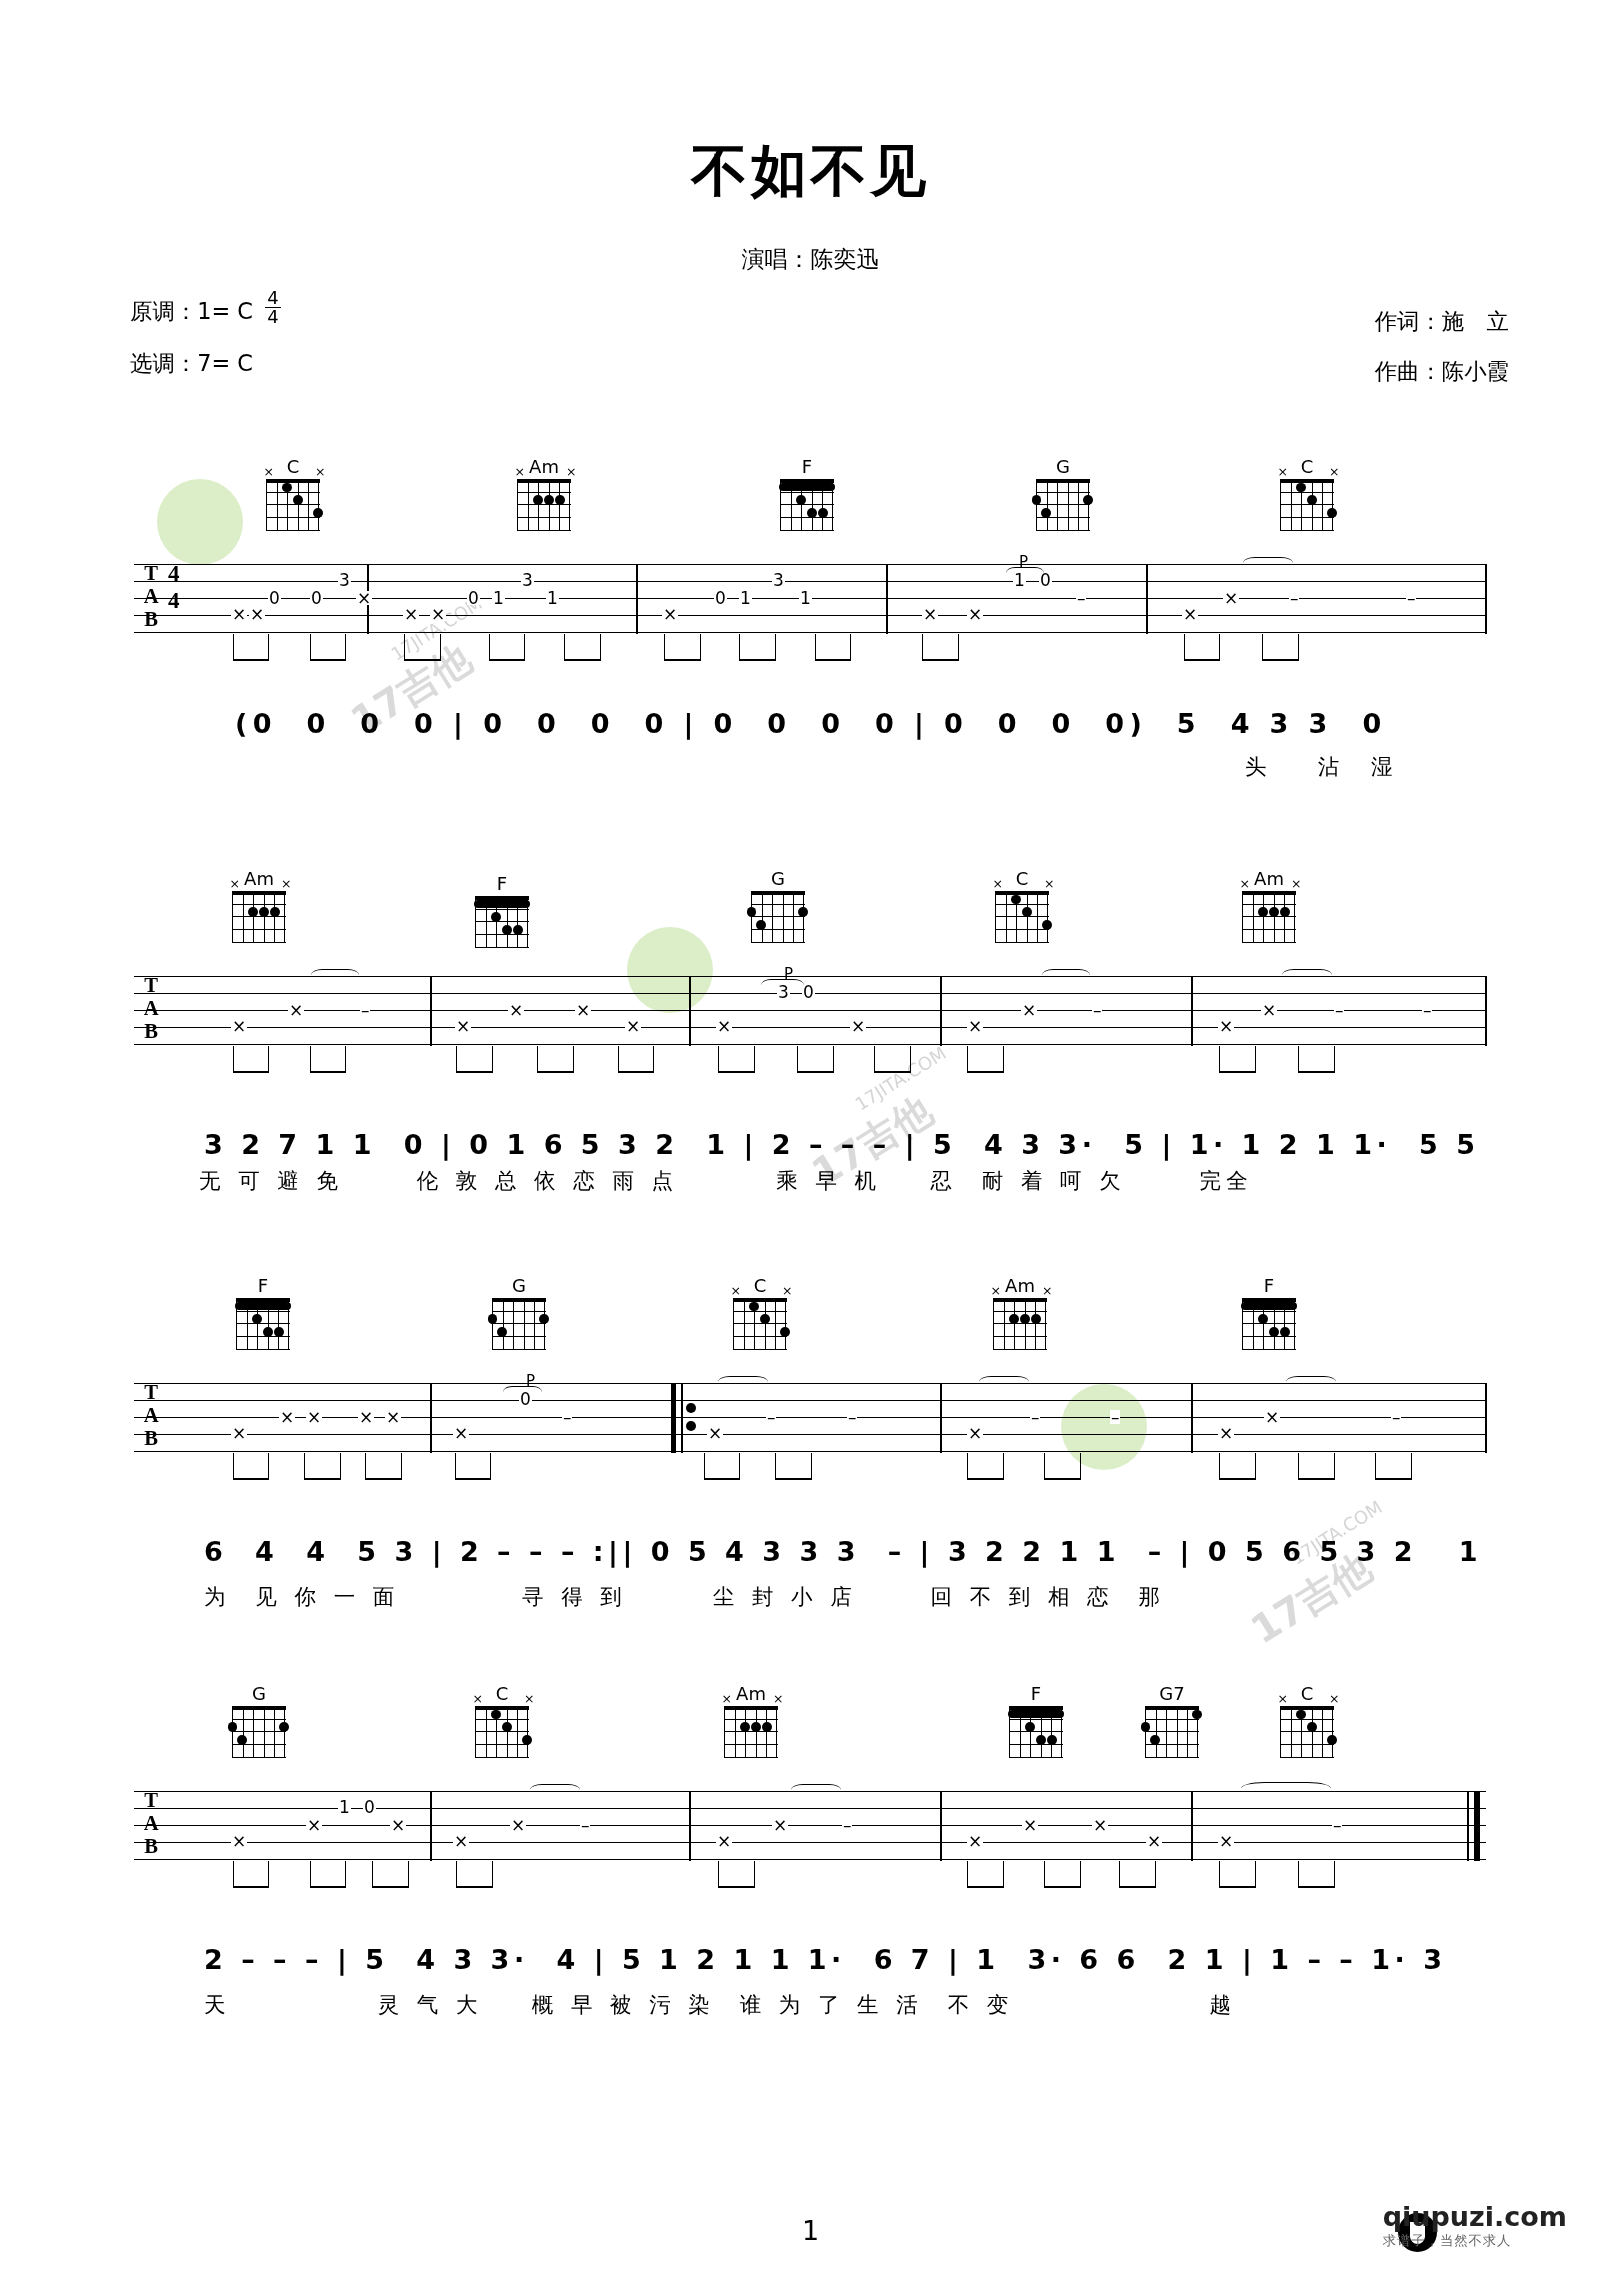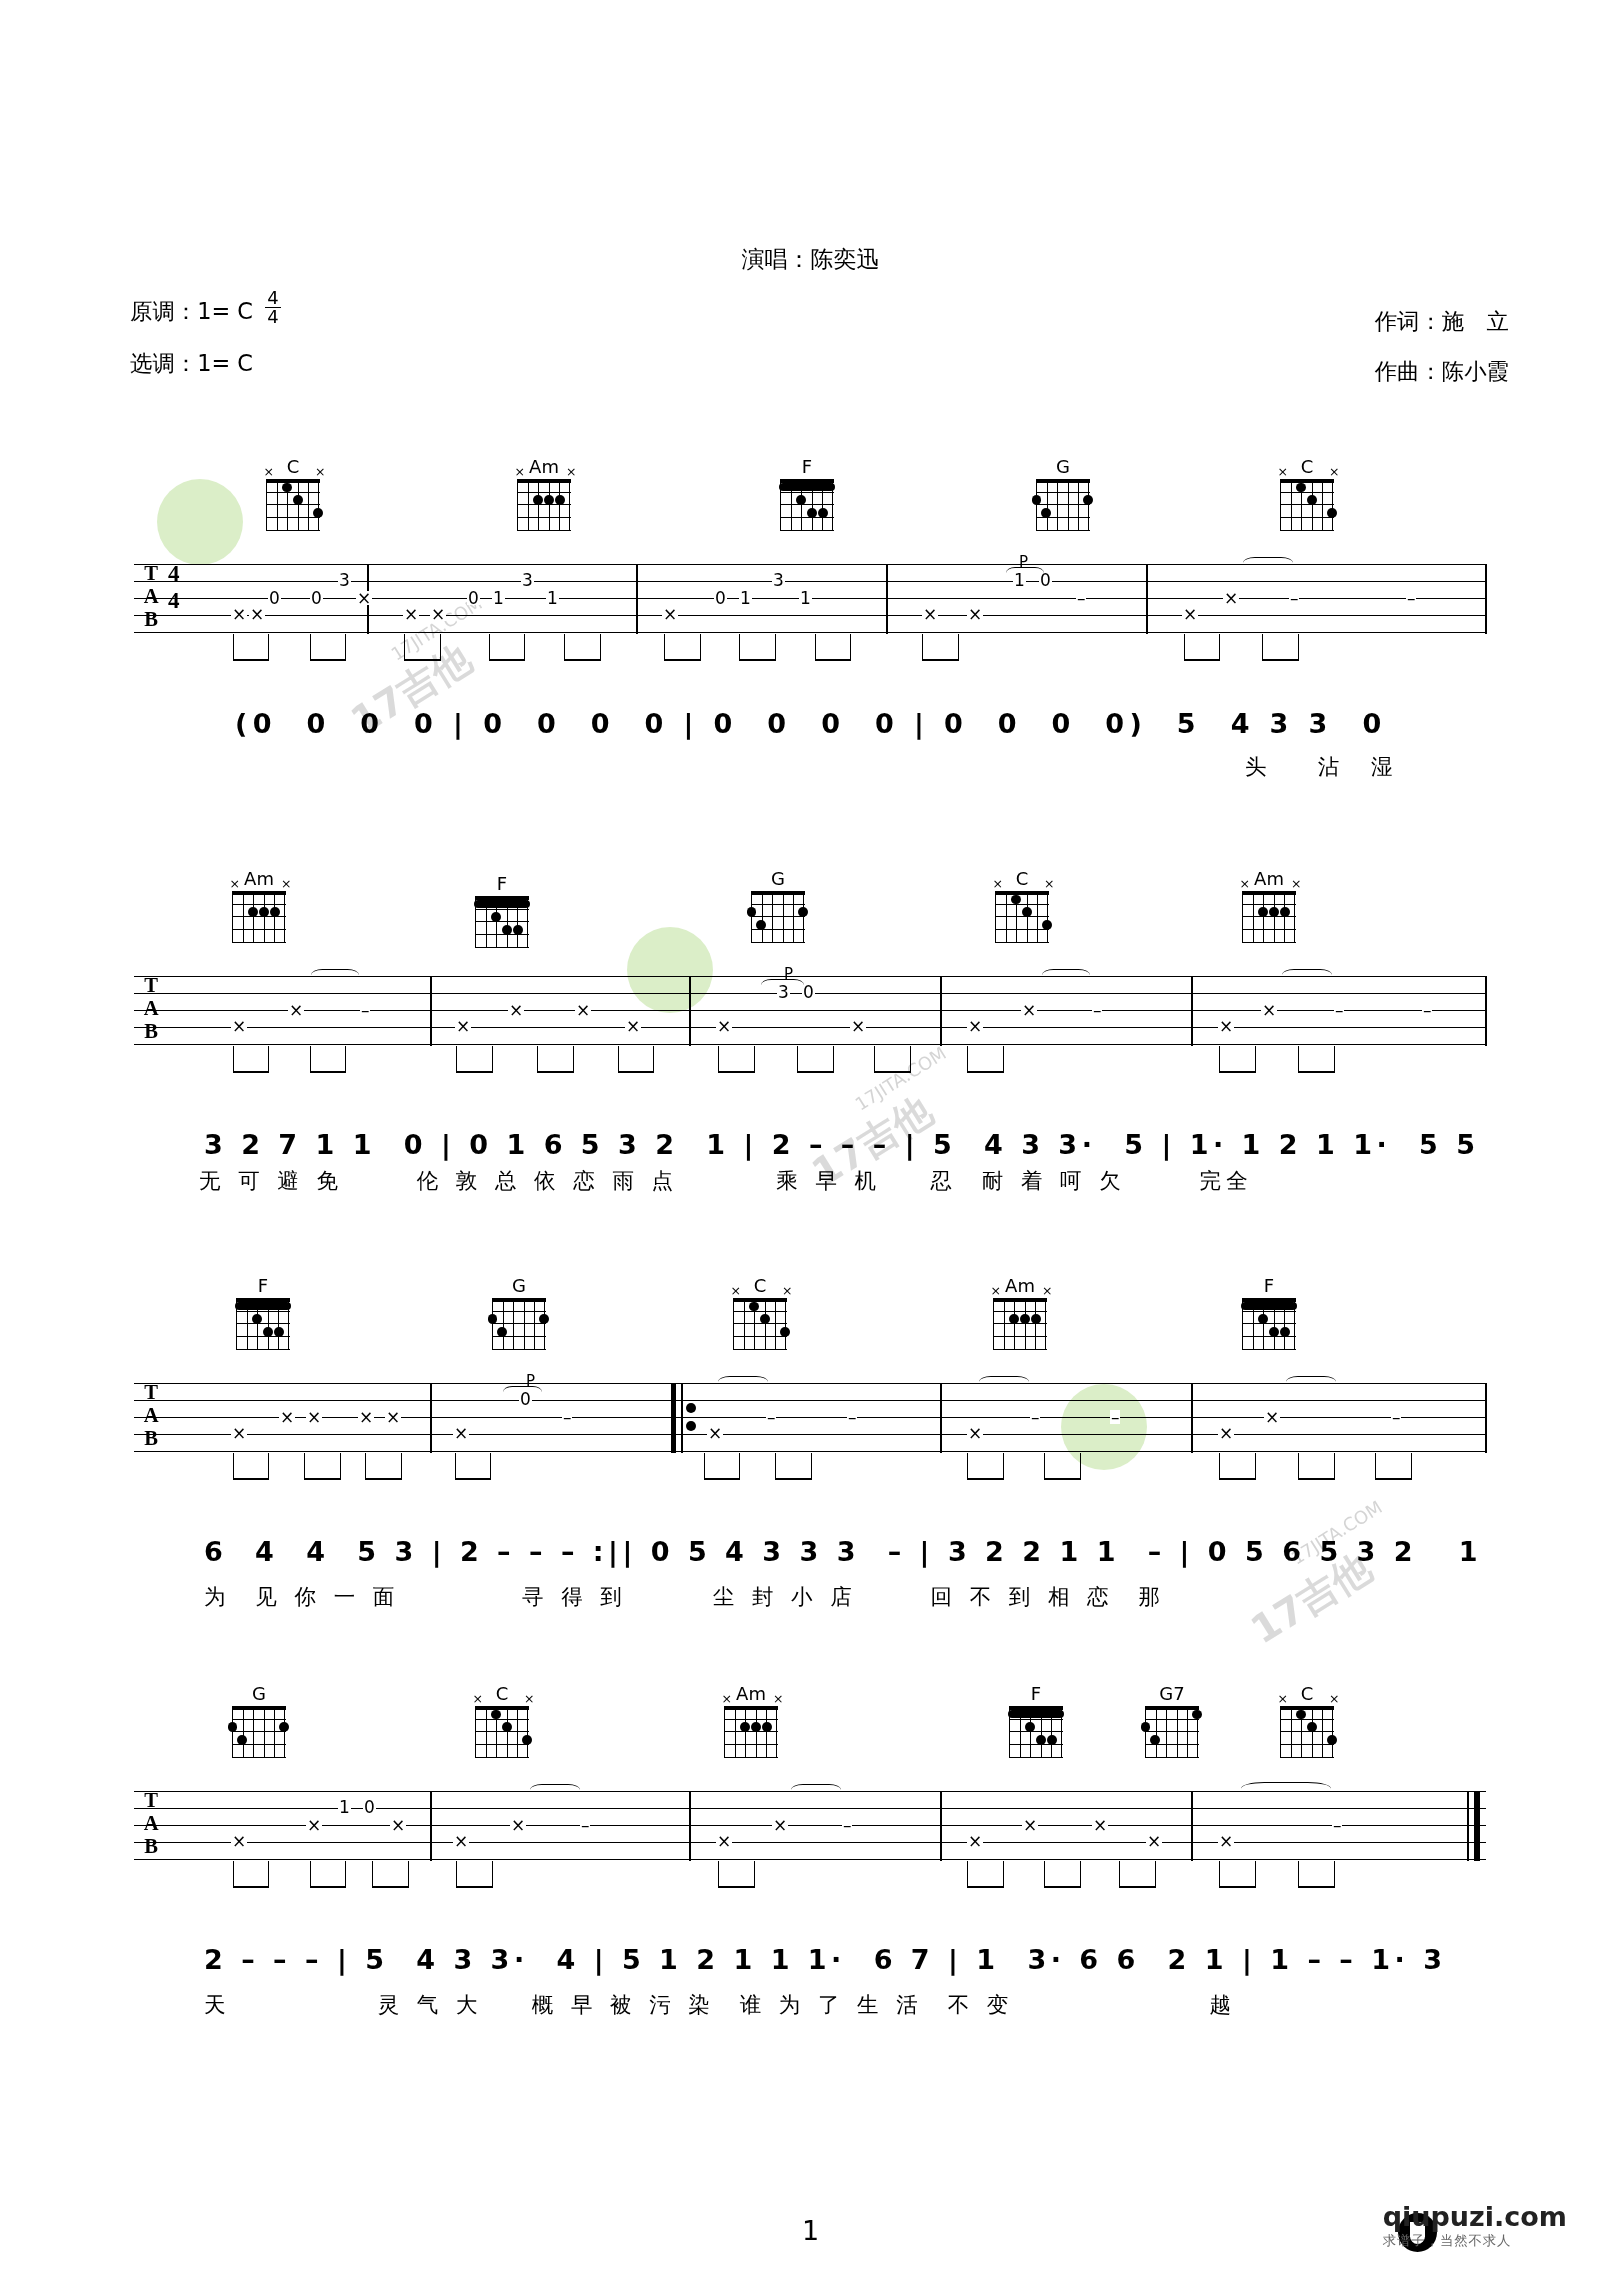--- a/index.html
+++ b/index.html
@@ -64,31 +64,32 @@
   .brand .bn{font-size:27px;font-weight:bold;color:#222;font-family:"DejaVu Sans",sans-serif;}
   .brand .bs{font-size:13.4px;color:#666;font-family:"DejaVu Sans",sans-serif;letter-spacing:0.9px;}
   .brandicon{position:absolute;right:184px;bottom:41px;width:39px;height:39px;border-radius:50%;background:#000;}
   .brandicon:after{content:"";position:absolute;left:11.6px;top:9px;width:15px;height:21.5px;border-radius:0 0 8px 8px;background:#fff;}
 </style>
 </head>
 <body>
 
 <div class="page">
 
+  <div class="title">不如不见</div>
   <div class="singer">演唱：陈奕迅</div>
 
   <div class="meta-left">
     <div>
       <span>原调：1= C</span>
       <span class="frac">
         <span class="num">4</span>
         <span class="den">4</span>
       </span>
     </div>
-    <div>选调：1= C</div>
+    <div>选调：7= C</div>
   </div>
 
   <div class="meta-right">
     <div>作词：施　立</div>
     <div>作曲：陈小霞</div>
   </div>
 
   <div class="wm">
     <div class="wmcirc" style="left:157px;top:479px;width:86px;height:86px;"></div>
     <div class="wmtext" style="left:345px;top:663px;">17吉他</div>

